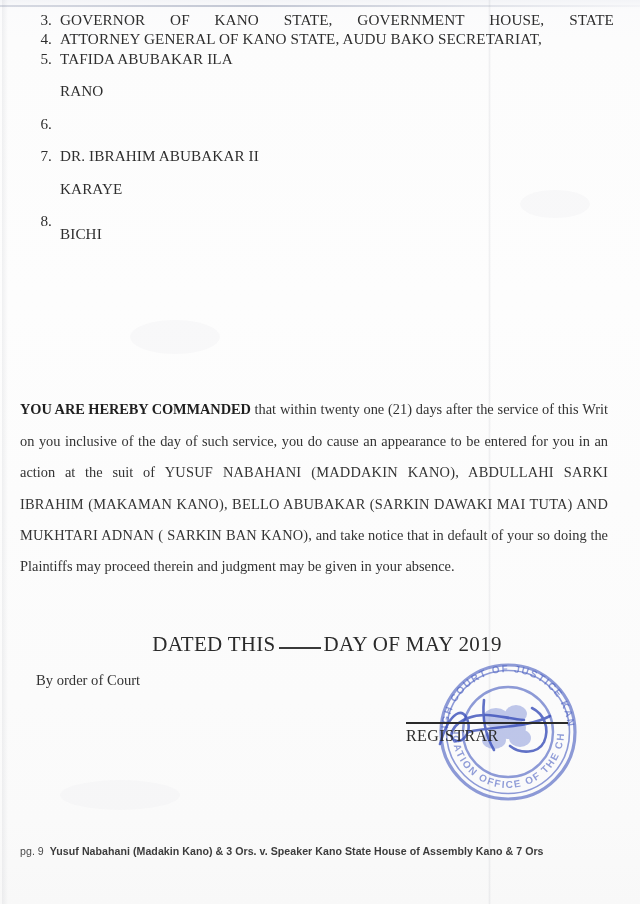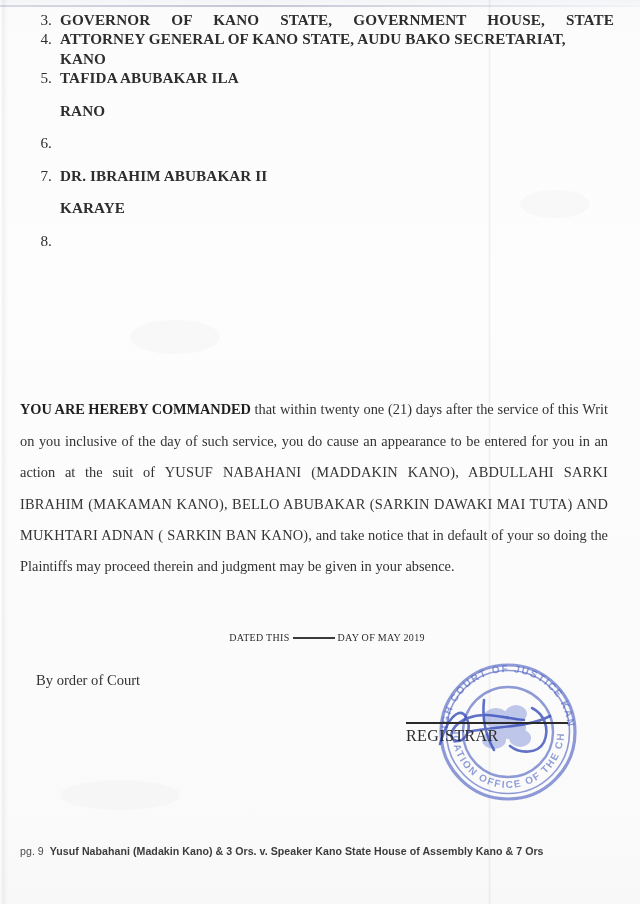--- a/index.html
+++ b/index.html
@@ -65,21 +65,20 @@
   }
   .party-num {
     width: 24px;
     flex: 0 0 24px;
     text-align: right;
     padding-right: 8px;
     box-sizing: content-box;
   }
   .party-body {
     flex: 1 1 auto;
-    font-weight: bold;
   }
   .party-name {
     display: block;
   }
   .party-name.justify {
     text-align: justify;
     text-align-last: justify;
   }
   .party-addr {
     display: block;
@@ -110,21 +109,21 @@
     letter-spacing: 0.2px;
   }
 
   
   #dated-line {
     position: absolute;
     left: 0;
     top: 632px;
     width: 640px;
     text-align: center;
-    font-size: 10px;
+    font-size: 21px;
     letter-spacing: 0.3px;
     color: #2b2b2b;
     padding-left: 14px;
     box-sizing: border-box;
   }
   #dated-line .blank {
     display: inline-block;
     width: 42px;
     border-bottom: 2px solid #3a3a3a;
     margin: 0 3px;
@@ -205,21 +204,20 @@
       <span class="party-num">3.</span>
       <span class="party-body">
         <span class="party-name justify">GOVERNOR OF KANO STATE, GOVERNMENT HOUSE, STATE</span>
       </span>
     </div>
 
     <div class="party-item gap-sm tight">
       <span class="party-num">4.</span>
       <span class="party-body">
         <span class="party-name">ATTORNEY GENERAL OF KANO STATE, AUDU BAKO SECRETARIAT,</span>
-        <span class="party-addr">KANO</span>
       </span>
     </div>
 
     <div class="party-item gap-lg tight">
       <span class="party-num">5.</span>
       <span class="party-body">
         <span class="party-name">TAFIDA ABUBAKAR ILA</span>
         <span class="party-addr">RANO</span>
       </span>
     </div>
@@ -234,20 +232,21 @@
       <span class="party-num">7.</span>
       <span class="party-body">
         <span class="party-name">DR. IBRAHIM ABUBAKAR II</span>
         <span class="party-addr">KARAYE</span>
       </span>
     </div>
 
     <div class="party-item gap-lg loose">
       <span class="party-num">8.</span>
       <span class="party-body">
+        <span class="party-addr">BICHI</span>
       </span>
     </div>
 
   </div>
 
   <p id="command-block"><span class="lead">YOU ARE HEREBY COMMANDED</span><span> that within twenty one (21) days after the service of this Writ on you inclusive of the day of such service, you do cause an appearance to be entered for you in an action at the suit of  </span><span class="caps">YUSUF NABAHANI (MADDAKIN KANO), ABDULLAHI  SARKI  IBRAHIM (MAKAMAN KANO),  BELLO ABUBAKAR (SARKIN DAWAKI MAI TUTA) AND MUKHTARI ADNAN ( SARKIN BAN KANO)</span><span>, and take notice that in default of your so doing the Plaintiffs may proceed therein and judgment may be given in your absence.</span></p>
 
   <div id="dated-line"><span>DATED THIS</span><span class="blank"></span><span>DAY OF MAY 2019</span></div>
 
   <div id="by-order">By order of Court</div>

